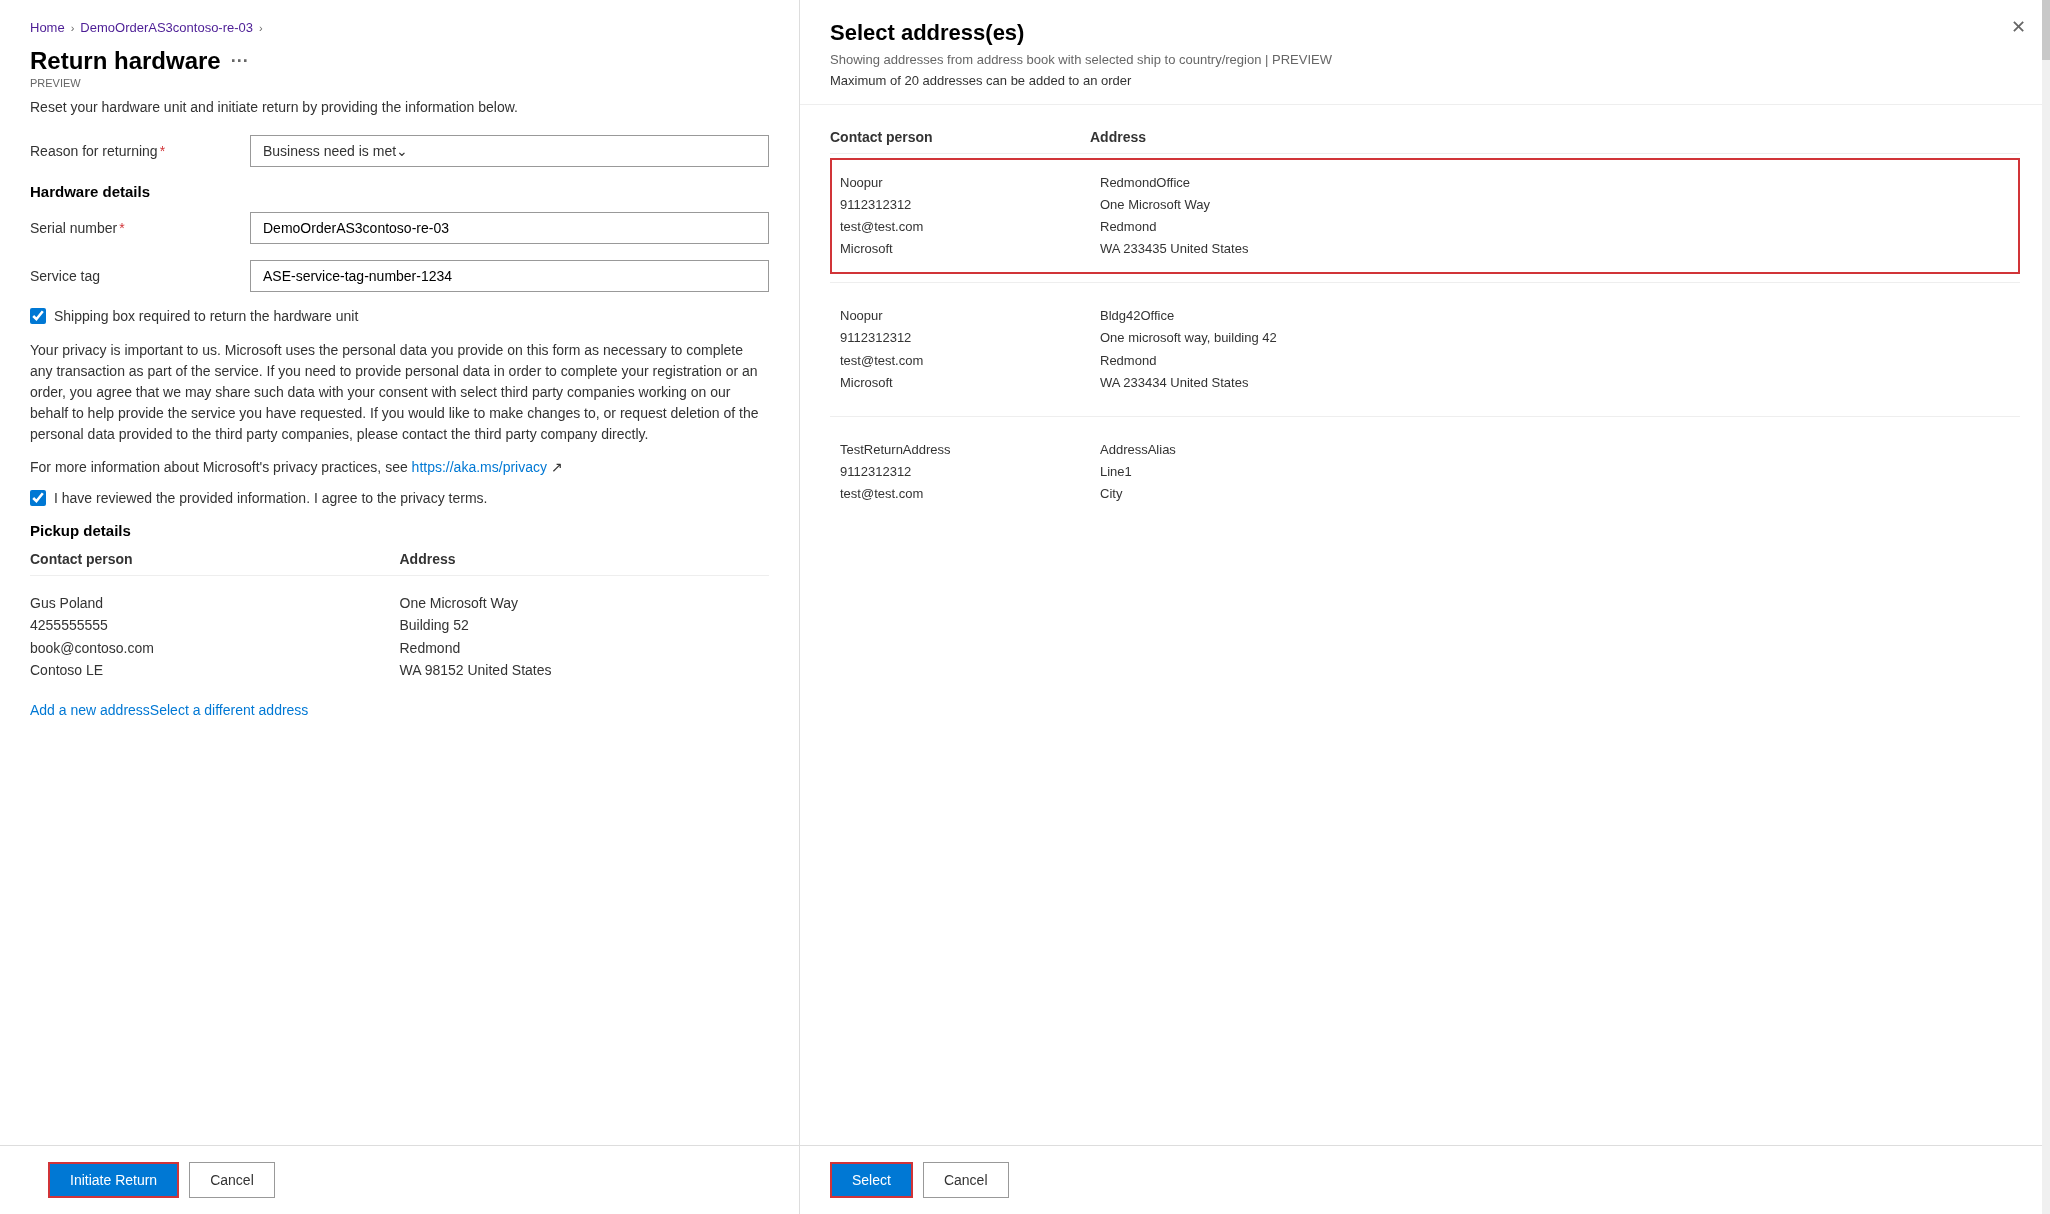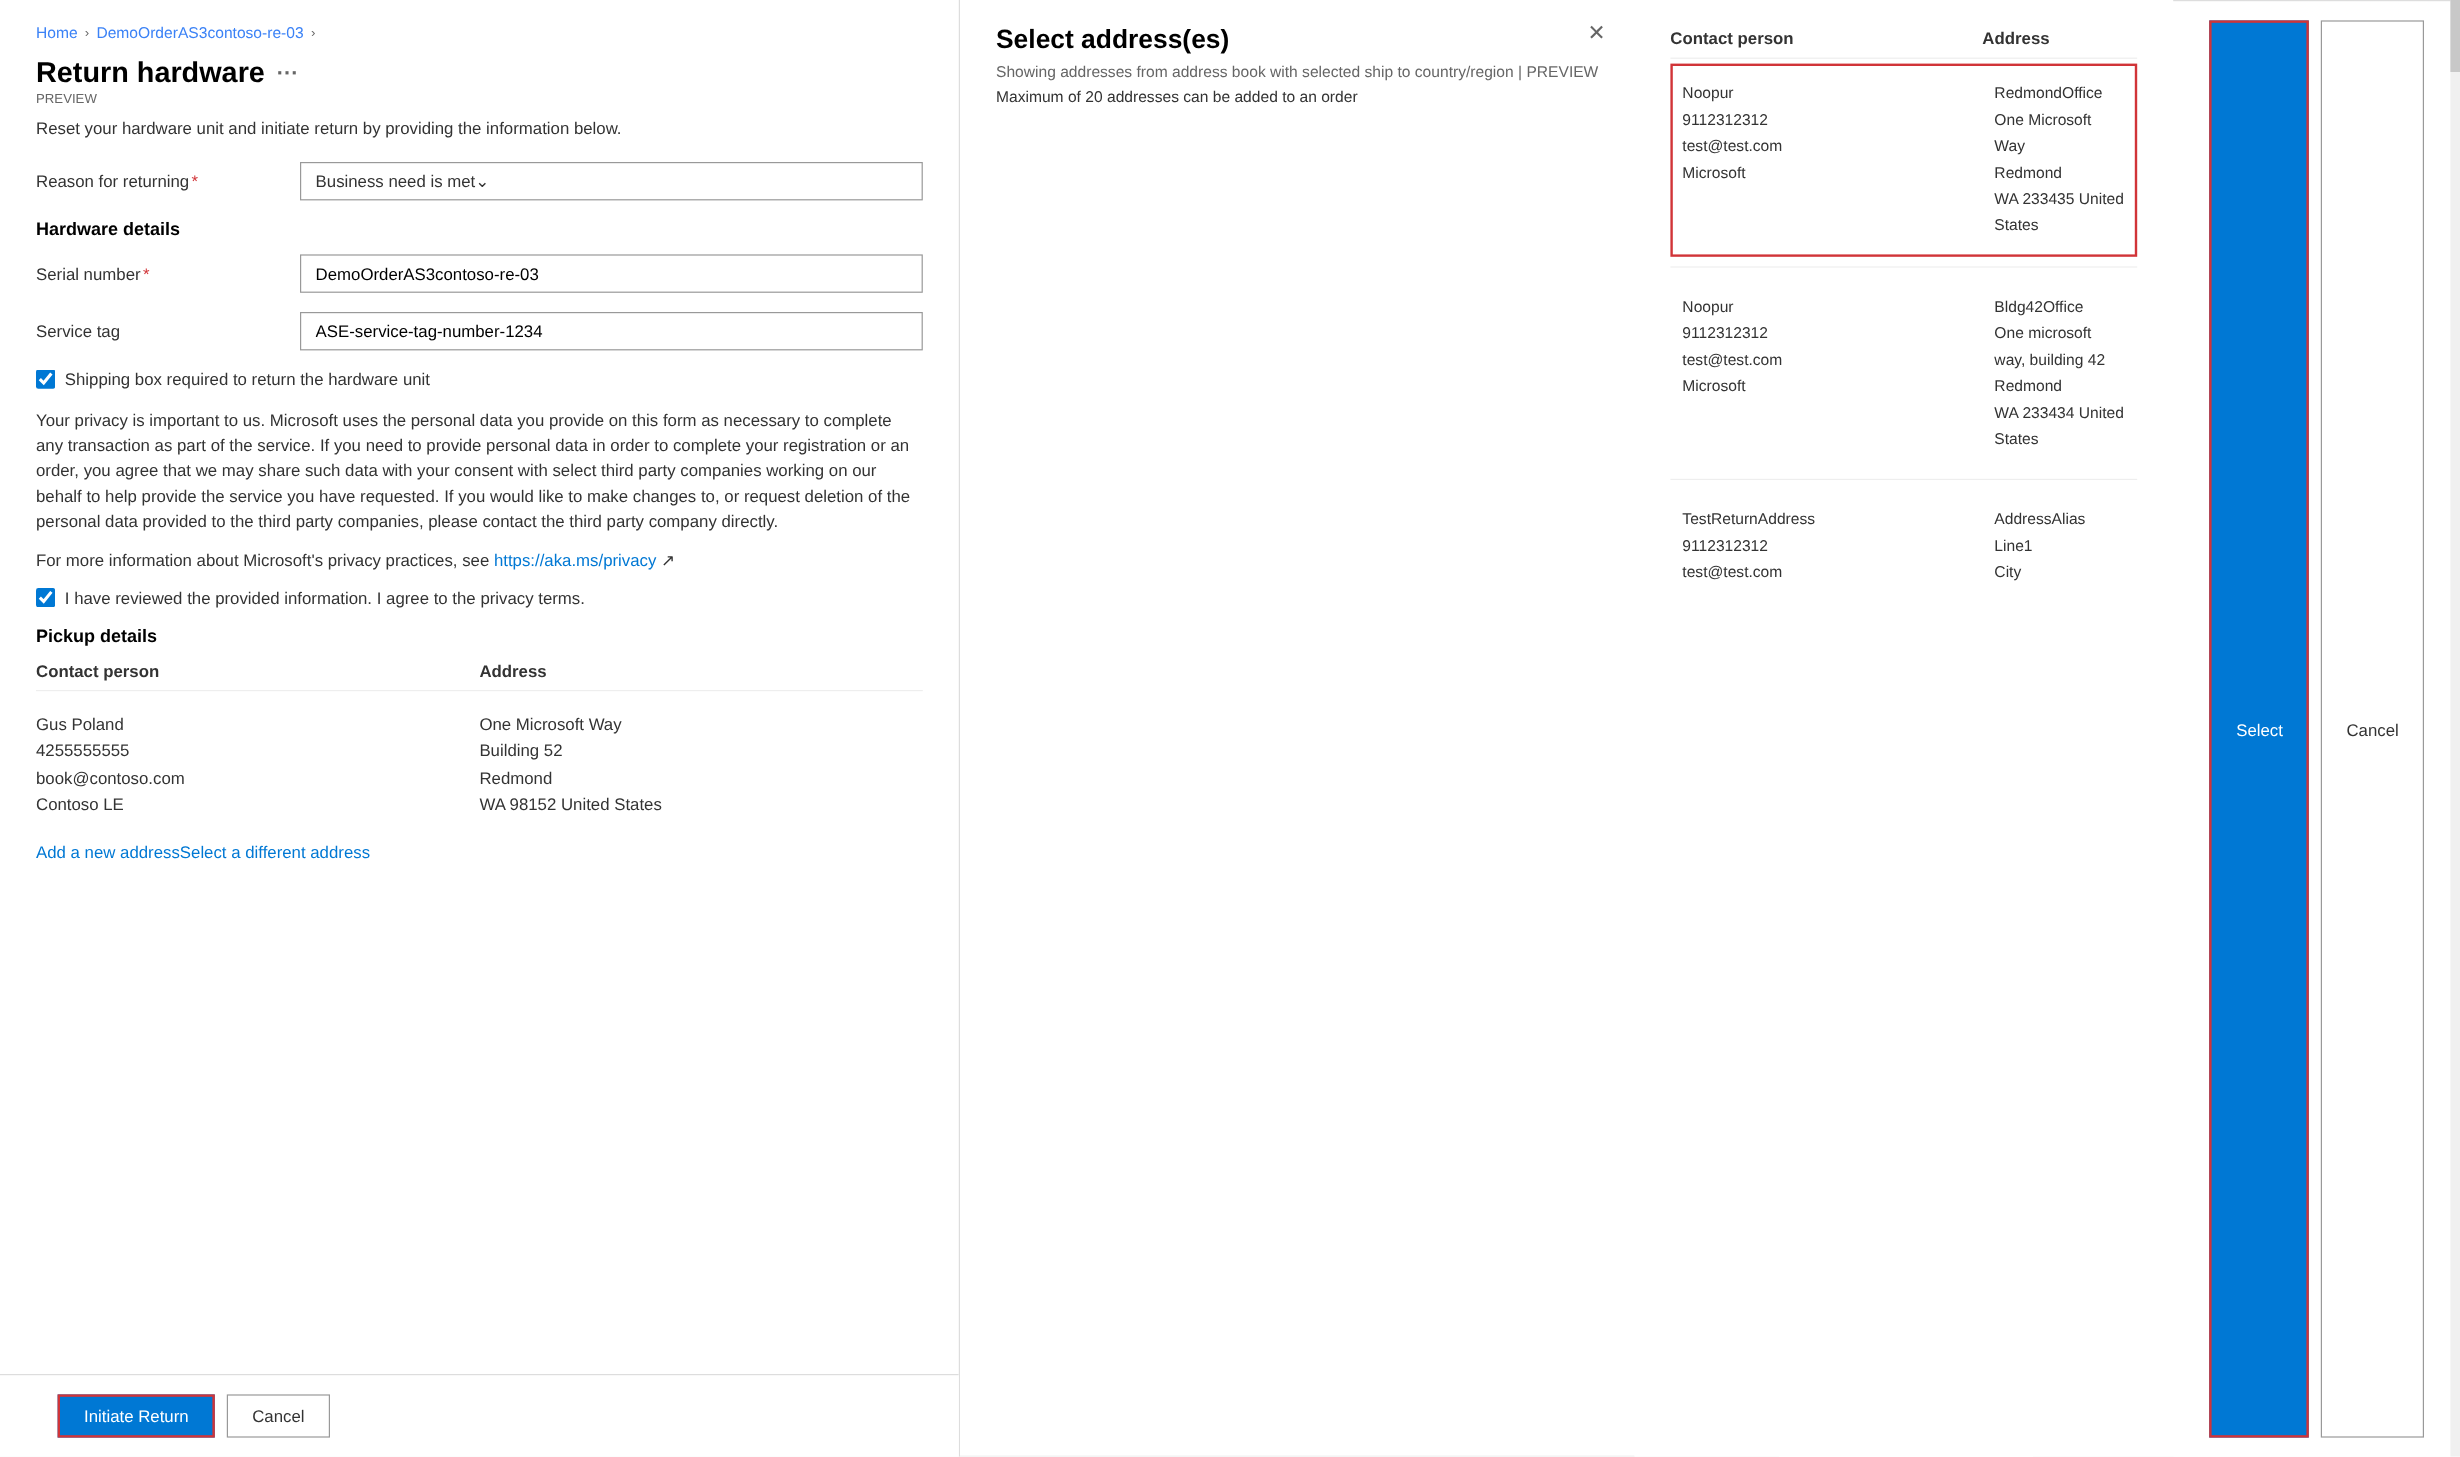--- a/index.html
+++ b/index.html
@@ -22,21 +22,21 @@
     .breadcrumb {
       display: flex;
       align-items: center;
       gap: 6px;
       font-size: 13px;
       margin-bottom: 12px;
       color: #0078d4;
     }
 
     .breadcrumb span { color: #666; }
-    .breadcrumb a { color: #3b82f6; text-decoration: none; cursor: pointer; }
+    .breadcrumb a { color: #4c1d95; text-decoration: none; cursor: pointer; }
     .chevron { color: #666; font-size: 11px; }
 
     .page-title {
       font-size: 24px;
       font-weight: 600;
       color: #000;
       display: flex;
       align-items: center;
       gap: 10px;
     }
@@ -203,20 +203,21 @@
       font-size: 14px;
       cursor: pointer;
       text-align: center;
     }
 
     
     .right-panel {
       flex: 1;
       background: #fff;
       display: flex;
+      flex-direction: column;
       position: relative;
     }
 
     .right-header {
       padding: 20px 30px 16px;
       border-bottom: 1px solid #eee;
       position: relative;
     }
 
     .right-title {

